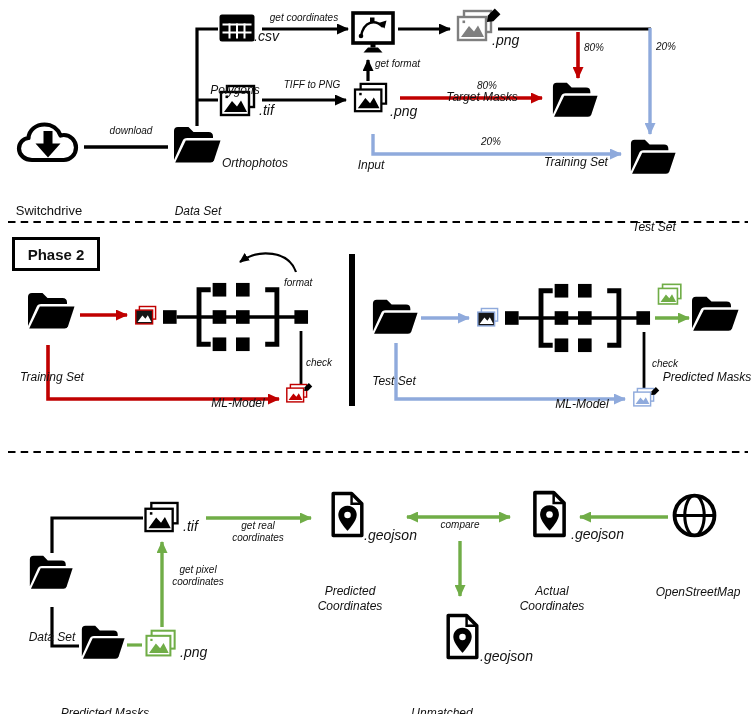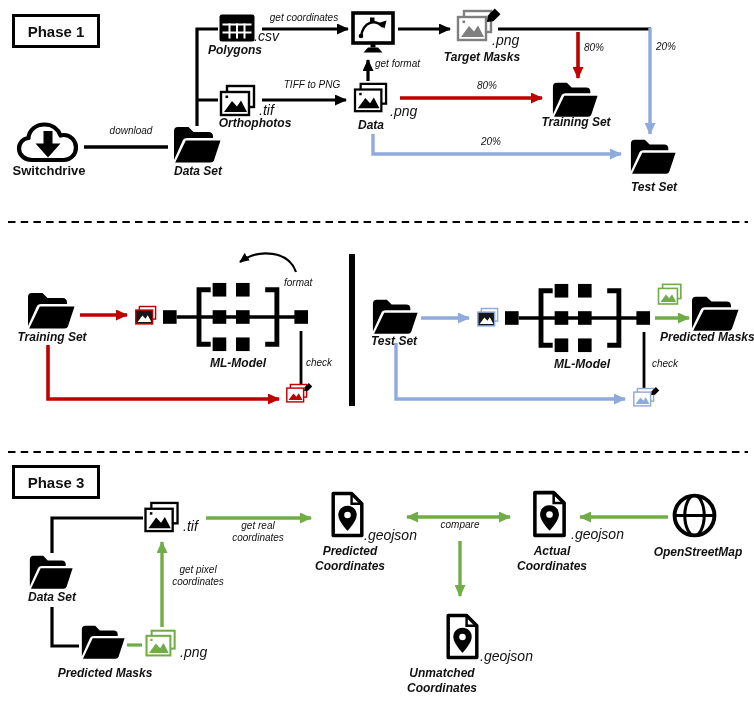--- a/index.html
+++ b/index.html
@@ -1,22 +1,22 @@
 <!DOCTYPE html>
 <html style="--c-red: #C00000; --c-blue: #8FAADC; --c-green: #70AD47;"><head>
 <meta charset="utf-8">
 <style>
   html,body{margin:0;padding:0;background:#fff;}
   #canvas{position:relative;width:754px;height:714px;background:#fff;overflow:hidden;
           font-family:"Liberation Sans",sans-serif;color:#111;}
   svg.full{position:absolute;left:0;top:0;pointer-events:none;}
   .icon{position:absolute;}
   .icon svg{width:100%;height:100%;overflow:visible;display:block;}
-  .lbl{position:absolute;font-weight:bold;font-style:italic;font-size:12px;line-height:1.25;
-       text-align:center;white-space:nowrap;}
+  .lbl{position:absolute;font-weight:normal;font-style:italic;font-size:12px;line-height:1.25;
+       text-align:center;white-space:nowrap;margin-top:40px;}
   .act{position:absolute;font-style:italic;font-size:10px;line-height:1.2;text-align:center;white-space:nowrap;}
   .ext{position:absolute;font-style:italic;font-size:14px;text-align:left;white-space:nowrap;}
   .pre{white-space:pre-line;}
   .phase-box{position:absolute;border:3.5px solid #000;display:flex;align-items:center;justify-content:center;
              font-weight:bold;font-size:15px;background:#fff;}
   .divider{position:absolute;background:#000;}
   .mk-black{fill:#000;}
   .mk-red{fill:var(--c-red,#C00000);}
   .mk-blue{fill:var(--c-blue,#8FAADC);}
   .mk-green{fill:var(--c-green,#70AD47);}
@@ -76,25 +76,22 @@
 
     <path class="st-black" d="M143 518 L52 518 L52 553 M52 607 L52 646 L79 646" stroke-width="3.2" fill="none"></path>
     <path class="st-green" d="M127 645 L142 645" stroke-width="3.2" fill="none"></path>
     <path class="st-green" d="M162 627 L162 542" stroke-width="3.4" fill="none" marker-end="url(#ah-green)"></path>
     <path class="st-green" d="M206 518 L311 518" stroke-width="3.4" fill="none" marker-end="url(#ah-green)"></path>
     <path class="st-green" d="M407 517 L510 517" stroke-width="3.4" fill="none" marker-start="url(#ah-green)" marker-end="url(#ah-green)"></path>
     <path class="st-green" d="M460 541 L460 596" stroke-width="3.4" fill="none" marker-end="url(#ah-green)"></path>
     <path class="st-green" d="M668 517 L580 517" stroke-width="3.4" fill="none" marker-end="url(#ah-green)"></path>
   </svg>
 
-  <div class="phase-box" style="left:12px;top:14px;width:82px;height:28px;">
-      <span>Phase 1</span>
-    </div>
-  <div class="phase-box" style="left:12px;top:465px;width:82px;height:28px;">
-      <span>Phase 3</span>
+  <div class="phase-box" style="left:12px;top:237px;width:82px;height:28px;">
+      <span>Phase 2</span>
     </div>
 
   <div class="icon" style="left:16px;top:117px;width:64px;height:52px;">
       <svg viewBox="0 0 64 52">
     <path d="M16 43 C8.5 43 3 38 3 31.5 C3 26 7 21.5 12.5 21 C13 13 20 7.5 28.5 7.5 C36 7.5 42 12 44.5 18.5 C45.5 18.2 46.6 18 47.8 18 C54.5 18 60 23.5 60 30.5 C60 37.5 54.5 43 47.8 43 Z" fill="#fff" stroke="#000" stroke-width="4.2" stroke-linejoin="round"></path>
     <rect x="27.5" y="14" width="9" height="14" fill="#000"></rect>
     <path d="M19.5 26.5 H44.5 L32 40.5 Z" fill="#000"></path>
   </svg>
     </div>
   <div class="icon" style="left:172px;top:124px;width:50px;height:40px;">
@@ -171,21 +168,21 @@
   <div class="lbl" style="left:165px;top:164px;width:66px;">Data Set</div>
   <div class="act" style="left:256px;top:12px;width:96px;">get coordinates</div>
   <div class="ext" style="left:254px;top:28px;">.csv</div>
   <div class="lbl" style="left:202px;top:43px;width:66px;">Polygons</div>
   <div class="act" style="left:272px;top:79px;width:80px;">TIFF to PNG</div>
   <div class="ext" style="left:259px;top:102px;">.tif</div>
   <div class="lbl" style="left:212px;top:116px;width:86px;">Orthophotos</div>
   <div class="ext" style="left:492px;top:32px;">.png</div>
   <div class="lbl" style="left:434px;top:50px;width:96px;">Target Masks</div>
   <div class="ext" style="left:390px;top:103px;">.png</div>
-  <div class="lbl" style="left:345px;top:118px;width:52px;">Data</div>
+  <div class="lbl" style="left:345px;top:118px;width:52px;">Input</div>
   <div class="act" style="left:375px;top:58px;text-align:left;">get format</div>
   <div class="act" style="left:584px;top:42px;">80%</div>
   <div class="act" style="left:656px;top:41px;">20%</div>
   <div class="act" style="left:462px;top:80px;width:50px;">80%</div>
   <div class="act" style="left:466px;top:136px;width:50px;">20%</div>
   <div class="lbl" style="left:538px;top:115px;width:76px;">Training Set</div>
   <div class="lbl" style="left:616px;top:180px;width:76px;">Test Set</div>
 
   <div class="icon" style="left:26px;top:290px;width:50px;height:40px;">
       <svg viewBox="0 0 50 40" preserveAspectRatio="none">

